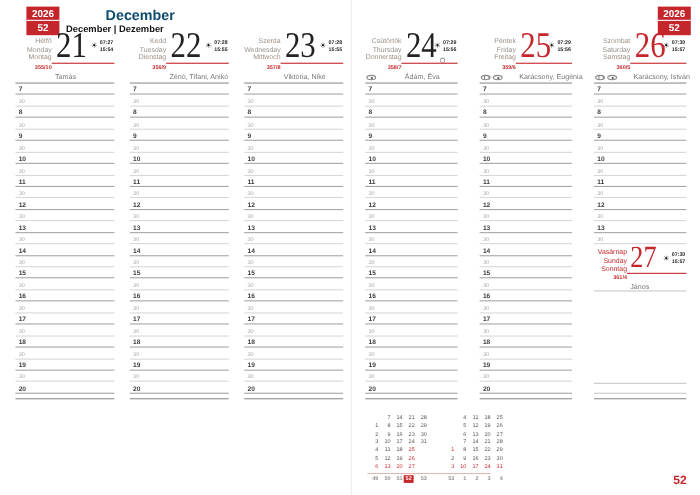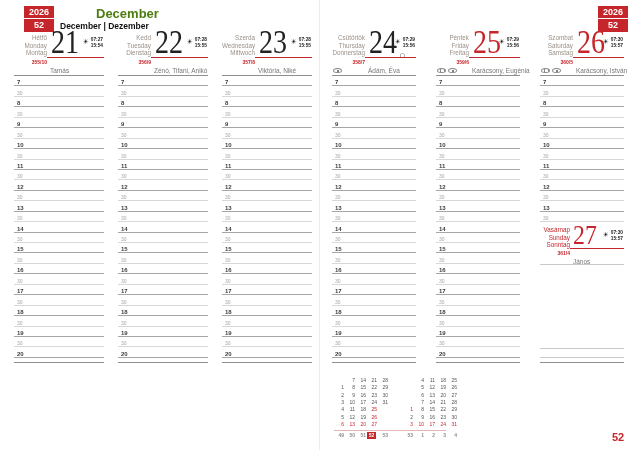--- a/index.html
+++ b/index.html
@@ -3,21 +3,21 @@
 <meta charset="utf-8">
 <style>
   html,body{margin:0;padding:0;background:#fff;}
   #stage{position:relative;width:636px;height:450px;background:#fff;
          font-family:"Liberation Sans","DejaVu Sans",sans-serif;overflow:hidden;}
   .fold{position:absolute;left:319px;top:0;width:1px;height:450px;background:#ececec;}
   
   .weekbox{position:absolute;width:30px;height:26px;background:#c5262b;color:#fff;
            text-align:center;font-weight:bold;font-size:9px;line-height:12px;}
   .weekbox .yr{border-bottom:1px solid #fff;}
-  .title{position:absolute;left:60px;top:6px;font-size:13px;font-weight:bold;color:#4d7c0f;padding-left:36px;}
+  .title{position:absolute;left:60px;top:6px;font-size:13px;font-weight:bold;color:#0c4a6e;padding-left:36px;}
   .subtitle{position:absolute;left:60px;top:21px;font-size:8.5px;font-weight:bold;color:#111;}
   .pagenum{position:absolute;left:612px;top:431px;font-size:11px;font-weight:bold;color:#c5262b;}
   
   .col{position:absolute;top:30px;}
   .dayhead{position:relative;height:45px;}
   .day-names{position:absolute;left:0;top:4px;width:33px;text-align:right;
              font-size:6.3px;line-height:7.5px;color:#9b9189;}
   .day-number{position:absolute;left:37px;top:-6px;font-family:"Liberation Serif","DejaVu Serif",serif;
               font-size:33px;line-height:36px;color:#222;transform:scaleX(.85);transform-origin:left top;}
   .day-number.red{color:#c5262b;}

